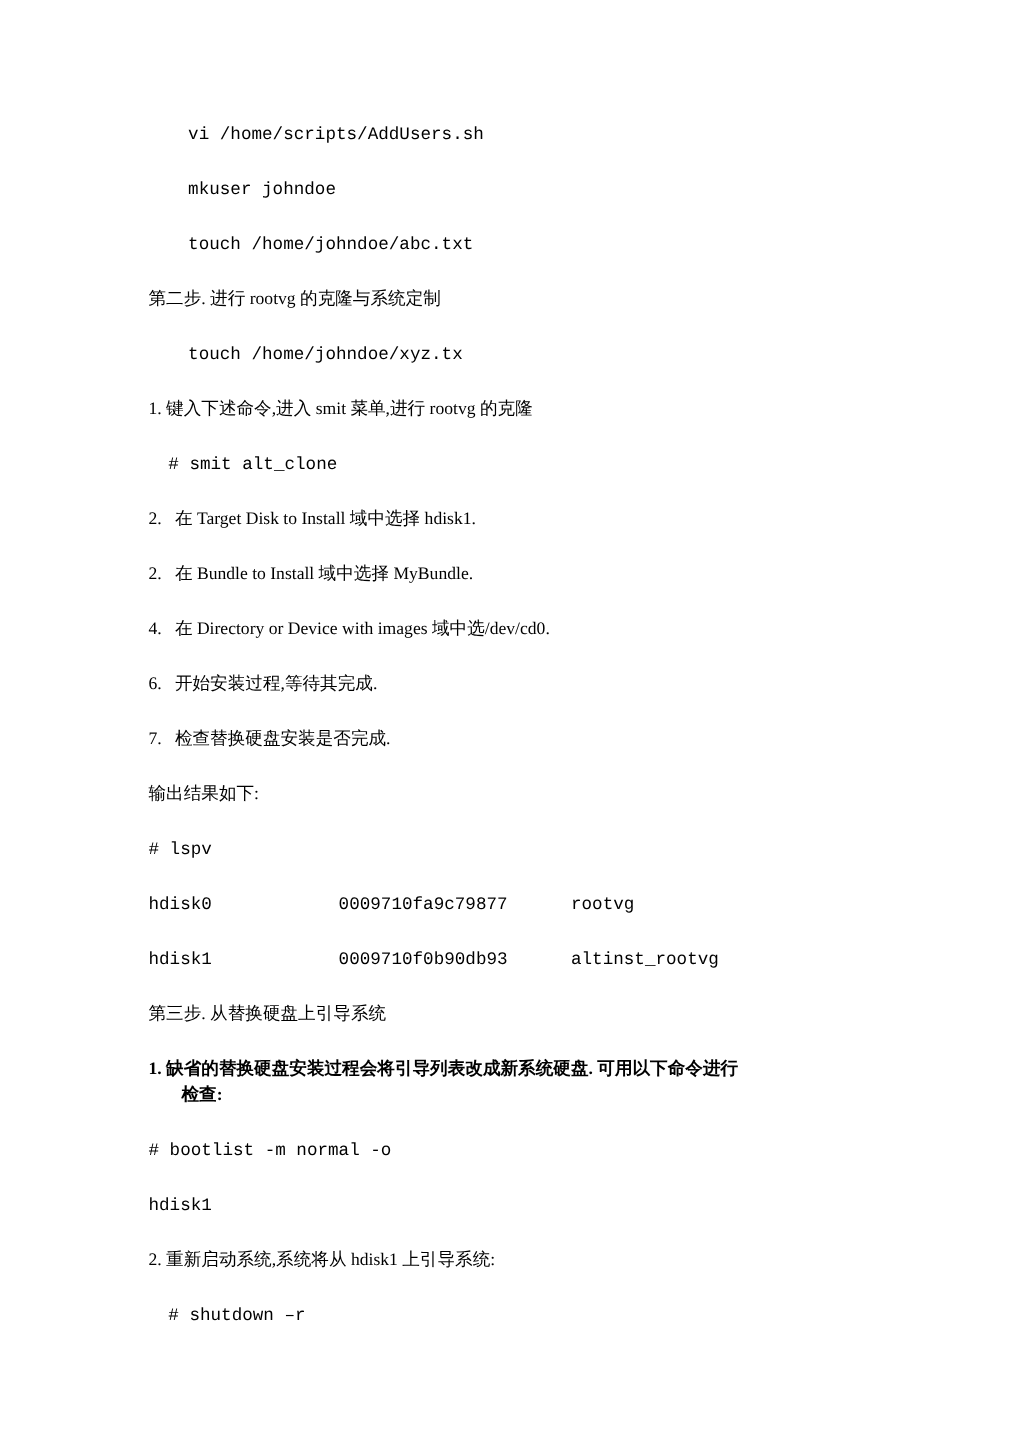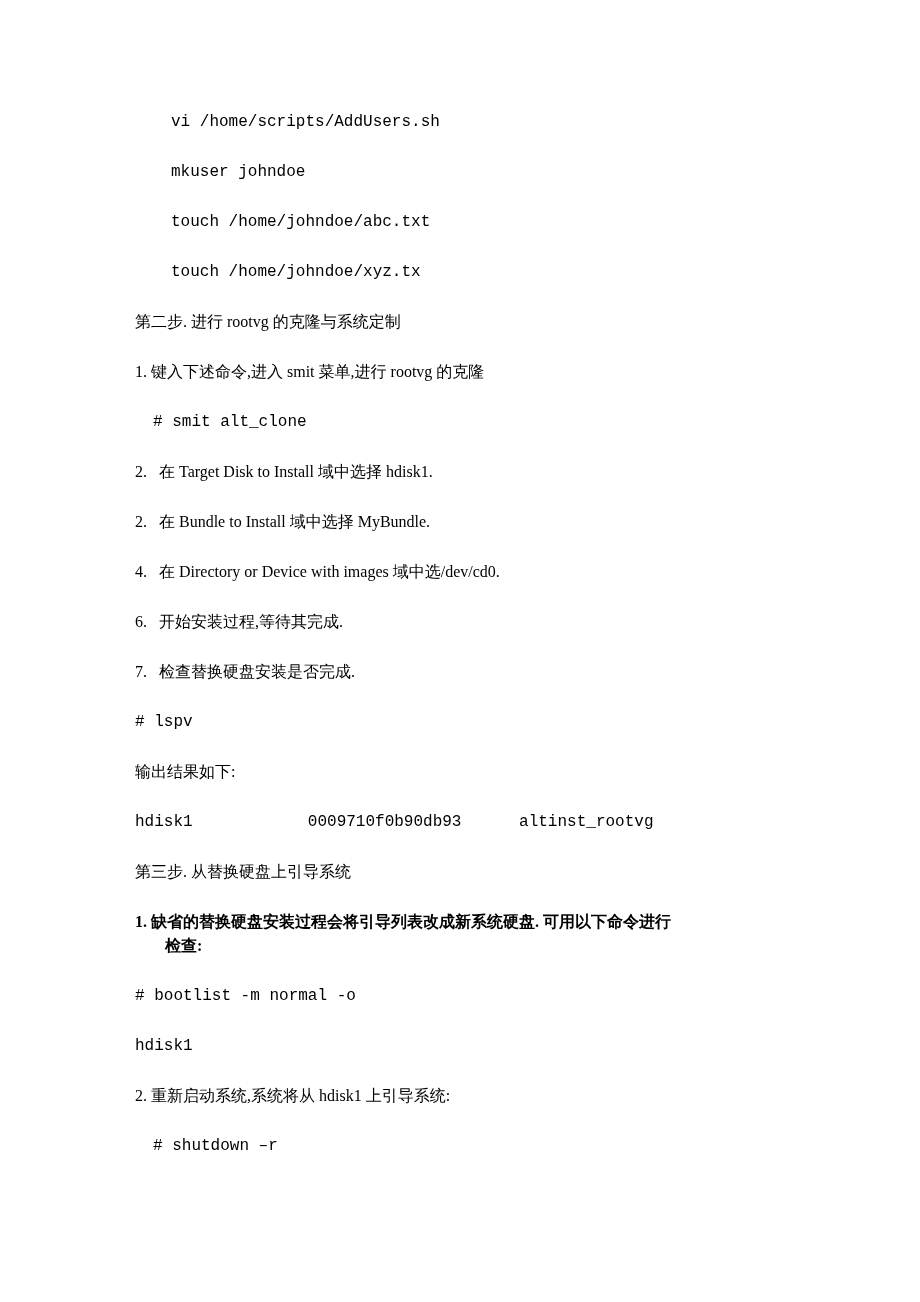--- a/index.html
+++ b/index.html
@@ -32,35 +32,36 @@
   }
 </style>
 </head>
 <body>
 
 <div class="page">
 
   <div class="line indent1 mono">vi /home/scripts/AddUsers.sh</div>
   <div class="line indent1 mono">mkuser johndoe</div>
   <div class="line indent1 mono">touch /home/johndoe/abc.txt</div>
+  <div class="line">第二步. 进行 rootvg 的克隆与系统定制</div>
+
   <div class="line indent1 mono">touch /home/johndoe/xyz.tx</div>
-
-  <div class="line">第二步. 进行 rootvg 的克隆与系统定制</div>
 
   <div class="line">1. 键入下述命令,进入 smit 菜单,进行 rootvg 的克隆</div>
   <div class="line indent2 mono"># smit alt_clone</div>
 
   <div class="line">2.   在 Target Disk to Install 域中选择 hdisk1.</div>
   <div class="line">2.   在 Bundle to Install 域中选择 MyBundle.</div>
   <div class="line">4.   在 Directory or Device with images 域中选/dev/cd0.</div>
   <div class="line">6.   开始安装过程,等待其完成.</div>
   <div class="line">7.   检查替换硬盘安装是否完成.</div>
 
+  <div class="line">输出结果如下:</div>
   <div class="line mono"># lspv</div>
-  <div class="line">输出结果如下:</div>
+  <div class="line mono">hdisk0            0009710fa9c79877      rootvg</div>
   <div class="line mono">hdisk1            0009710f0b90db93      altinst_rootvg</div>
 
   <div class="line">第三步. 从替换硬盘上引导系统</div>
 
   <div style="margin-bottom:26px;font-weight:bold;">
     <div>1. 缺省的替换硬盘安装过程会将引导列表改成新系统硬盘. 可用以下命令进行</div>
     <div style="padding-left:30px;">检查:</div>
   </div>
 
   <div class="line mono"># bootlist -m normal -o</div>

